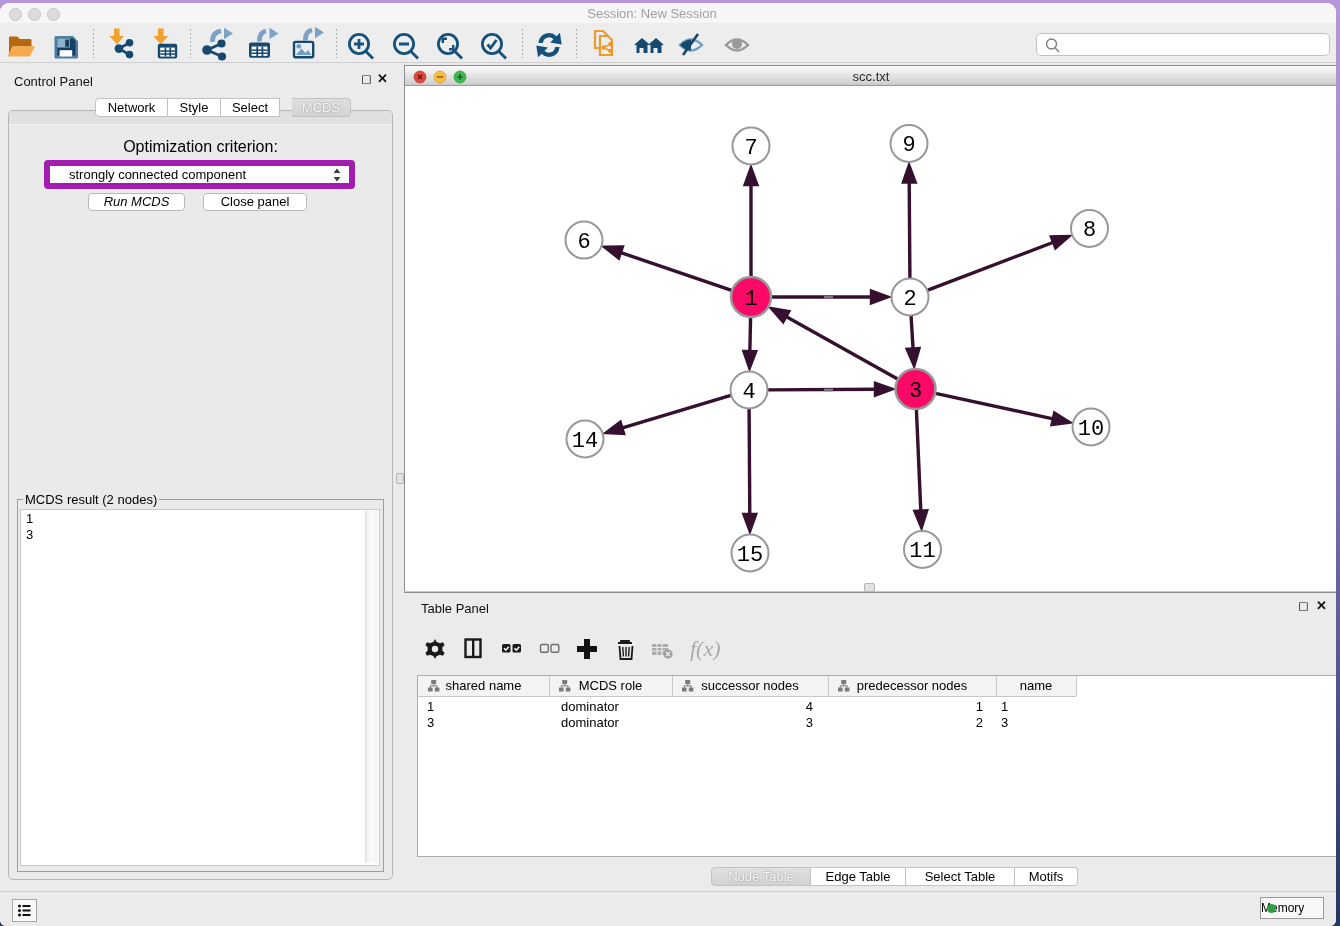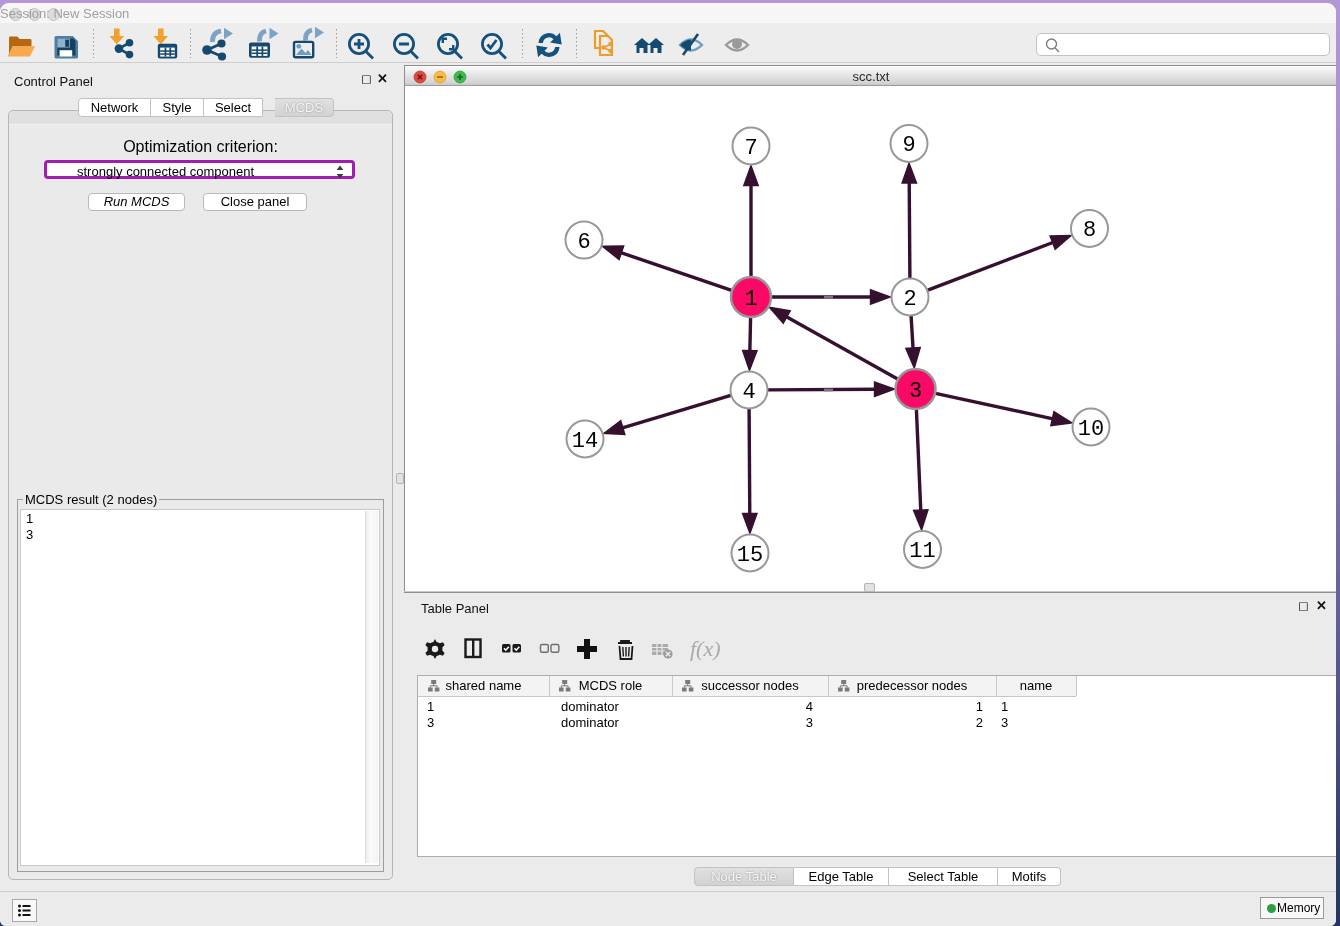--- a/index.html
+++ b/index.html
@@ -6,46 +6,46 @@
   body{width:1340px;height:926px;overflow:hidden;position:relative;
        font-family:"Liberation Sans",sans-serif;
        background:linear-gradient(180deg,#b596d6 0%,#9e86c4 35%,#5b5a93 70%,#22365f 100%);}
   #appwin{position:absolute;left:0;top:3px;width:1336px;height:923px;
           background:#ebebeb;border-radius:9px 9px 6px 6px;overflow:hidden;}
   
   #titlebar{position:absolute;left:0;top:0;width:1336px;height:20px;background:#f6f6f6;
             border-bottom:1px solid #d2d2d2;}
   .tl{position:absolute;top:4.5px;width:11px;height:11px;border-radius:50%;
       background:#dcdcdc;border:1px solid #c6c6c6;}
-  #apptitle{position:absolute;top:3px;left:0;width:1304px;
+  #apptitle{position:absolute;top:3px;left:0;width:1304px;text-align:center;
             font-size:13px;color:#a0a0a0;}
   
   #toolbar{position:absolute;left:0;top:20px;width:1336px;height:39px;background:#ededed;
            border-bottom:1px solid #cfcfcf;}
   #searchbox{position:absolute;left:1036px;top:30px;width:292px;height:21px;background:#fff;
              border:1px solid #c2c2c2;border-radius:5px;}
   
   #cp-title{position:absolute;left:14px;top:71px;font-size:13px;color:#111;}
   .winbtn{position:absolute;font-size:13px;color:#111;}
   #cp-box{position:absolute;left:8px;top:107px;width:383px;height:768px;
           background:#eaeaea;border:1px solid #b6b6b6;border-radius:5px;}
   #cp-box .topstrip{position:absolute;left:0;top:0;width:100%;height:13px;
           background:#e0e0e0;border-bottom:1px solid #f2f2f2;border-radius:5px 5px 0 0;}
   .tabbar{position:absolute;display:flex;z-index:5;}
   .tab{box-sizing:border-box;height:19px;background:#fff;border:1px solid #c2c2c2;
        border-left:none;font-size:13px;color:#000;text-align:center;line-height:17px;}
-  .tab.first{border-left:1px solid #c2c2c2;border-radius:4px 0 0 4px;}
+  .tab.first{border-left:1px solid #c2c2c2;border-radius:4px 0 0 4px;margin-left:17px;}
   .tab.last{border-radius:0 4px 4px 0;}
   .tab.sel{background:linear-gradient(#e0e0e0,#d2d2d2);color:#f5f5f5;
            text-shadow:0 0 2px #8e8e8e;}
   #optlabel{position:absolute;left:9px;top:135px;width:383px;text-align:center;
             font-size:16px;color:#000;}
-  #combo{position:absolute;box-sizing:border-box;left:44px;top:157px;width:311px;height:19px;background:#fff;
-         border:3px solid #a21caf;border-radius:4px;font-size:13px;color:#000;
-         line-height:17px;padding-left:30px;}
+  #combo{position:absolute;box-sizing:border-box;left:44px;top:157px;width:311px;height:29px;background:#fff;
+         border:6px solid #a21caf;border-radius:4px;font-size:13px;color:#000;
+         line-height:17px;padding-left:19px;}
   .btn{position:absolute;height:16px;background:#fff;border:1px solid #b9b9b9;
        border-radius:4px;font-size:13px;color:#000;text-align:center;line-height:16px;}
   
   #fs{position:absolute;left:17px;top:496px;width:365px;height:371px;
       border:1px solid #9d9d9d;}
   #fs-legend{position:absolute;left:23px;top:489px;background:#eaeaea;font-size:13px;
              color:#000;padding:0 2px;}
   #fs-white{position:absolute;left:20px;top:506px;width:360px;height:357px;background:#fff;
             border:1px solid #c9c9c9;font-size:13px;color:#000;line-height:16px;
             padding:1px 0 0 5px;box-sizing:border-box;}
@@ -69,21 +69,21 @@
          font-size:13px;color:#000;text-align:center;line-height:20px;}
   .trow{position:absolute;font-size:13px;color:#000;height:16px;line-height:16px;}
   .tabbar2{position:absolute;display:flex;}
   
   #statusbar{position:absolute;left:0;top:888px;width:1336px;height:35px;
              border-top:1px solid #cecece;background:#ebebeb;}
   #listbtn{position:absolute;left:12px;top:7px;width:23px;height:21px;background:#f8f8f8;
            border:1px solid #a8a8a8;}
   #membtn{position:absolute;box-sizing:border-box;left:1260px;top:5px;width:64px;height:22px;background:#f8f8f8;
           border:1px solid #9a9a9a;font-size:12px;color:#000;line-height:20px;
-          padding-left:16px;}
+          }
 </style>
 </head>
 <body>
 <div id="appwin">
   <div id="titlebar">
     <div class="tl" style="left:9px"></div>
     <div class="tl" style="left:28px"></div>
     <div class="tl" style="left:47px"></div>
     <div id="apptitle">Session: New Session</div>
   </div>

